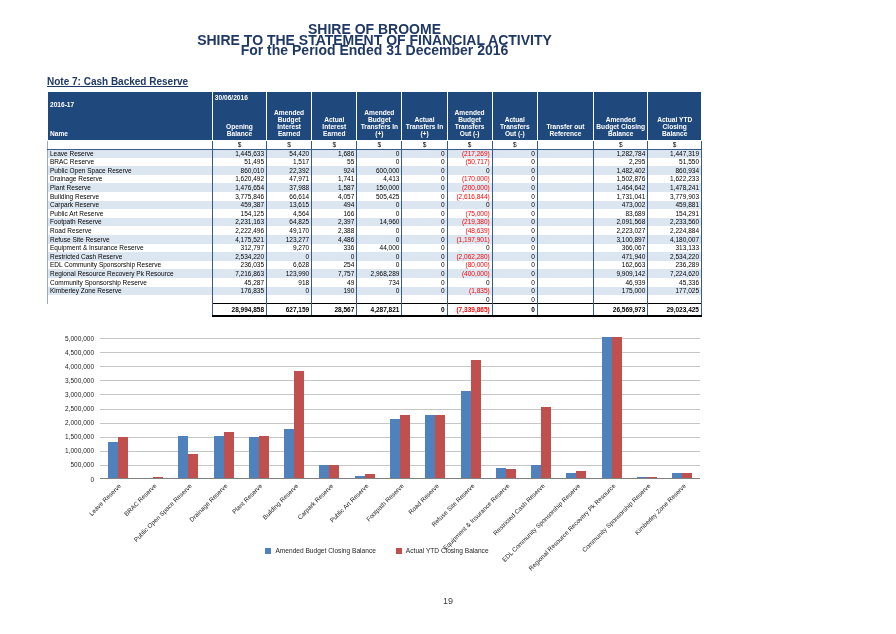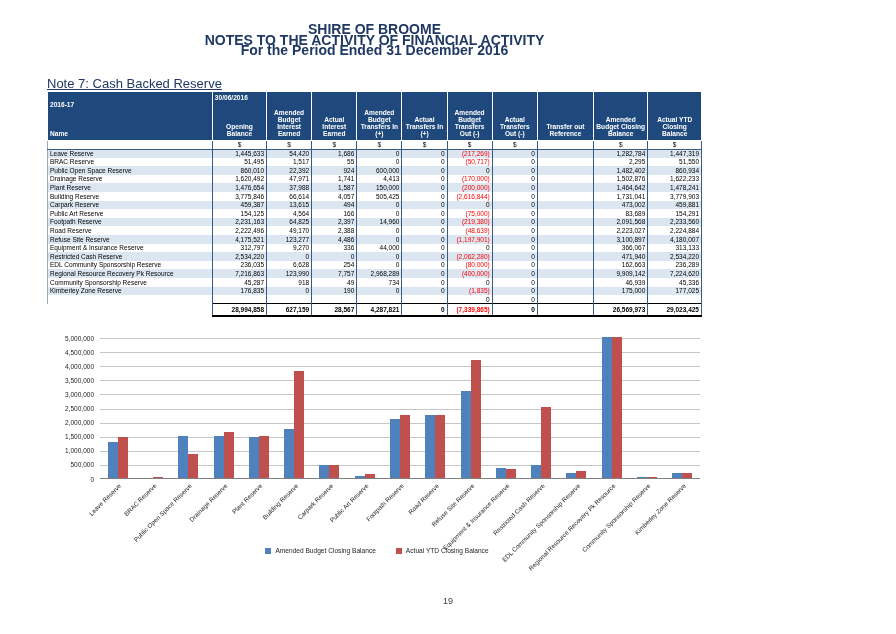--- a/index.html
+++ b/index.html
@@ -2,22 +2,22 @@
 <html><head>
 <meta charset="utf-8">
 <style>
   * { margin:0; padding:0; box-sizing:border-box; }
   html,body { background:#ffffff; font-family:"Liberation Sans", sans-serif; }
   .page { position:relative; width:896px; height:634px; background:#fff; overflow:hidden; }
 
   
   .doc-header { position:absolute; top:24px; left:47px; width:655px; text-align:center;
                 color:#1F3864; font-weight:bold; font-size:14px; line-height:10.5px; }
-  .note-title { position:absolute; top:76px; left:47px; color:#1F3864; font-weight:normal;
-                font-size:13px; text-decoration:underline; }
+  .note-title { position:absolute; top:76px; left:47px; color:#1F3864; font-weight:bold;
+                font-size:10px; text-decoration:underline; }
 
   
   .reserve-table { position:absolute; top:91px; left:47px; width:655px;
                    border-collapse:collapse; table-layout:fixed; }
   .reserve-table th { background:#1F497D; color:#fff; font-size:6.6px; font-weight:bold;
                       vertical-align:bottom; padding:2px 2px; border:1px solid #fff; line-height:7.2px; }
   .reserve-table th.first { text-align:left; }
   .reserve-table th .top-lbl { display:block; text-align:left; margin-bottom:22px; }
   .reserve-table th .top-lbl.ctr { text-align:left; }
   .reserve-table td { font-size:6.5px; height:8.6px; line-height:7.4px; padding:0 2px;
@@ -52,21 +52,21 @@
   .page-number { position:absolute; top:596px; left:0; width:896px; text-align:center;
                  font-size:9px; color:#404040; }
 </style>
 </head>
 <body>
 
 <div class="page">
 
   <div class="doc-header">
     <div>SHIRE OF BROOME</div>
-    <div>NOTES TO THE ACTIVITY OF FINANCIAL ACTIVITY</div>
+    <div>SHIRE TO THE STATEMENT OF FINANCIAL ACTIVITY</div>
     <div>For the Period Ended 31 December 2016</div>
   </div>
 
   <div class="note-title">Note 7: Cash Backed Reserve</div>
 
   <table class="reserve-table">
     <colgroup>
       <col style="width:25.2%">
         <col style="width:8.3%">
         <col style="width:6.9%">

